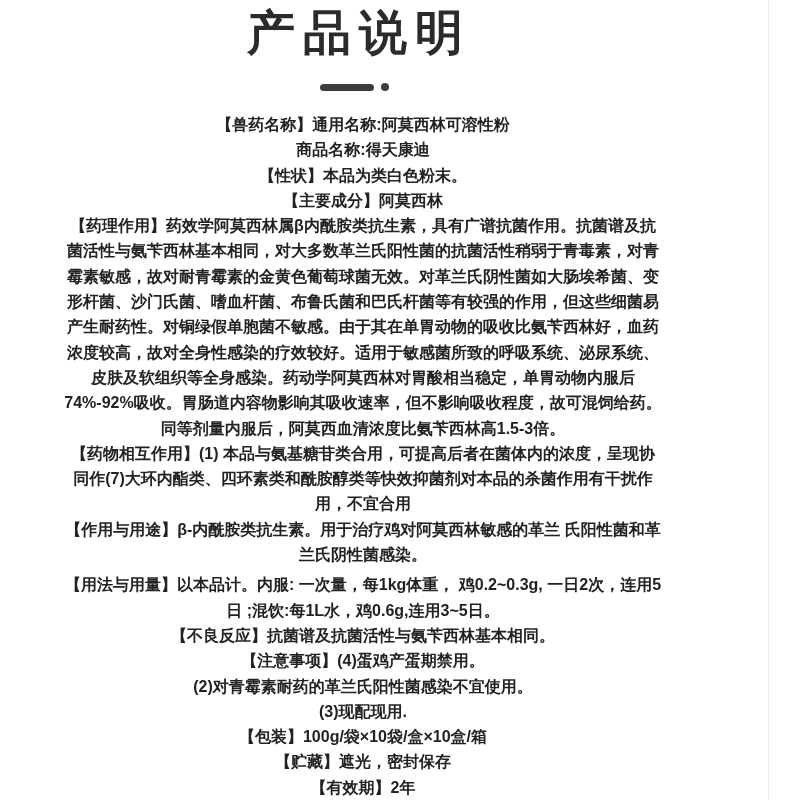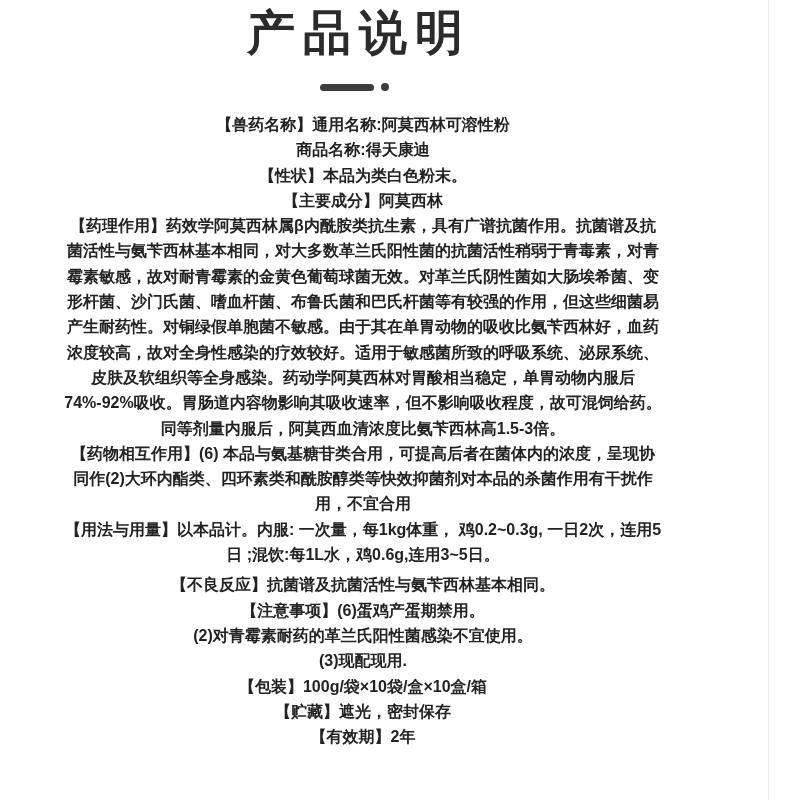--- a/index.html
+++ b/index.html
@@ -79,24 +79,25 @@
       <span class="divider-dot"></span>
     </div>
   </div>
 
   <div class="description-body">
       <p class="para">【兽药名称】通用名称:阿莫西林可溶性粉</p>
       <p class="para">商品名称:得天康迪</p>
       <p class="para">【性状】本品为类白色粉末。</p>
       <p class="para">【主要成分】阿莫西林</p>
       <p class="para">【药理作用】药效学阿莫西林属β内酰胺类抗生素，具有广谱抗菌作用。抗菌谱及抗菌活性与氨苄西林基本相同，对大多数革兰氏阳性菌的抗菌活性稍弱于青毒素，对青霉素敏感，故对耐青霉素的金黄色葡萄球菌无效。对革兰氏阴性菌如大肠埃希菌、变形杆菌、沙门氏菌、嗜血杆菌、布鲁氏菌和巴氏杆菌等有较强的作用，但这些细菌易产生耐药性。对铜绿假单胞菌不敏感。由于其在单胃动物的吸收比氨苄西林好，血药浓度较高，故对全身性感染的疗效较好。适用于敏感菌所致的呼吸系统、泌尿系统、皮肤及软组织等全身感染。药动学阿莫西林对胃酸相当稳定，单胃动物内服后74%-92%吸收。胃肠道内容物影响其吸收速率，但不影响吸收程度，故可混饲给药。同等剂量内服后，阿莫西血清浓度比氨苄西林高1.5-3倍。</p>
-      <p class="para">【药物相互作用】(6) 本品与氨基糖苷类合用，可提高后者在菌体内的浓度，呈现协同作(2)大环内酯类、四环素类和酰胺醇类等快效抑菌剂对本品的杀菌作用有干扰作用，不宜合用</p>
+      <p class="para">【药物相互作用】(1) 本品与氨基糖苷类合用，可提高后者在菌体内的浓度，呈现协同作(7)大环内酯类、四环素类和酰胺醇类等快效抑菌剂对本品的杀菌作用有干扰作用，不宜合用</p>
+      <p class="para">【作用与用途】β-内酰胺类抗生素。用于治疗鸡对阿莫西林敏感的革兰 氏阳性菌和革兰氏阴性菌感染。</p>
       <p class="para">【用法与用量】以本品计。内服: 一次量，每1kg体重， 鸡0.2~0.3g, 一日2次，连用5日 ;混饮:每1L水，鸡0.6g,连用3~5日。</p>
       <p class="para">【不良反应】抗菌谱及抗菌活性与氨苄西林基本相同。</p>
-      <p class="para">【注意事项】(6)蛋鸡产蛋期禁用。</p>
+      <p class="para">【注意事项】(4)蛋鸡产蛋期禁用。</p>
       <p class="para">(2)对青霉素耐药的革兰氏阳性菌感染不宜使用。</p>
       <p class="para">(3)现配现用.</p>
       <p class="para">【包装】100g/袋×10袋/盒×10盒/箱</p>
       <p class="para">【贮藏】遮光，密封保存</p>
       <p class="para">【有效期】2年</p>
     </div>
 
   <div class="edge-border"></div>
 </div>
 

